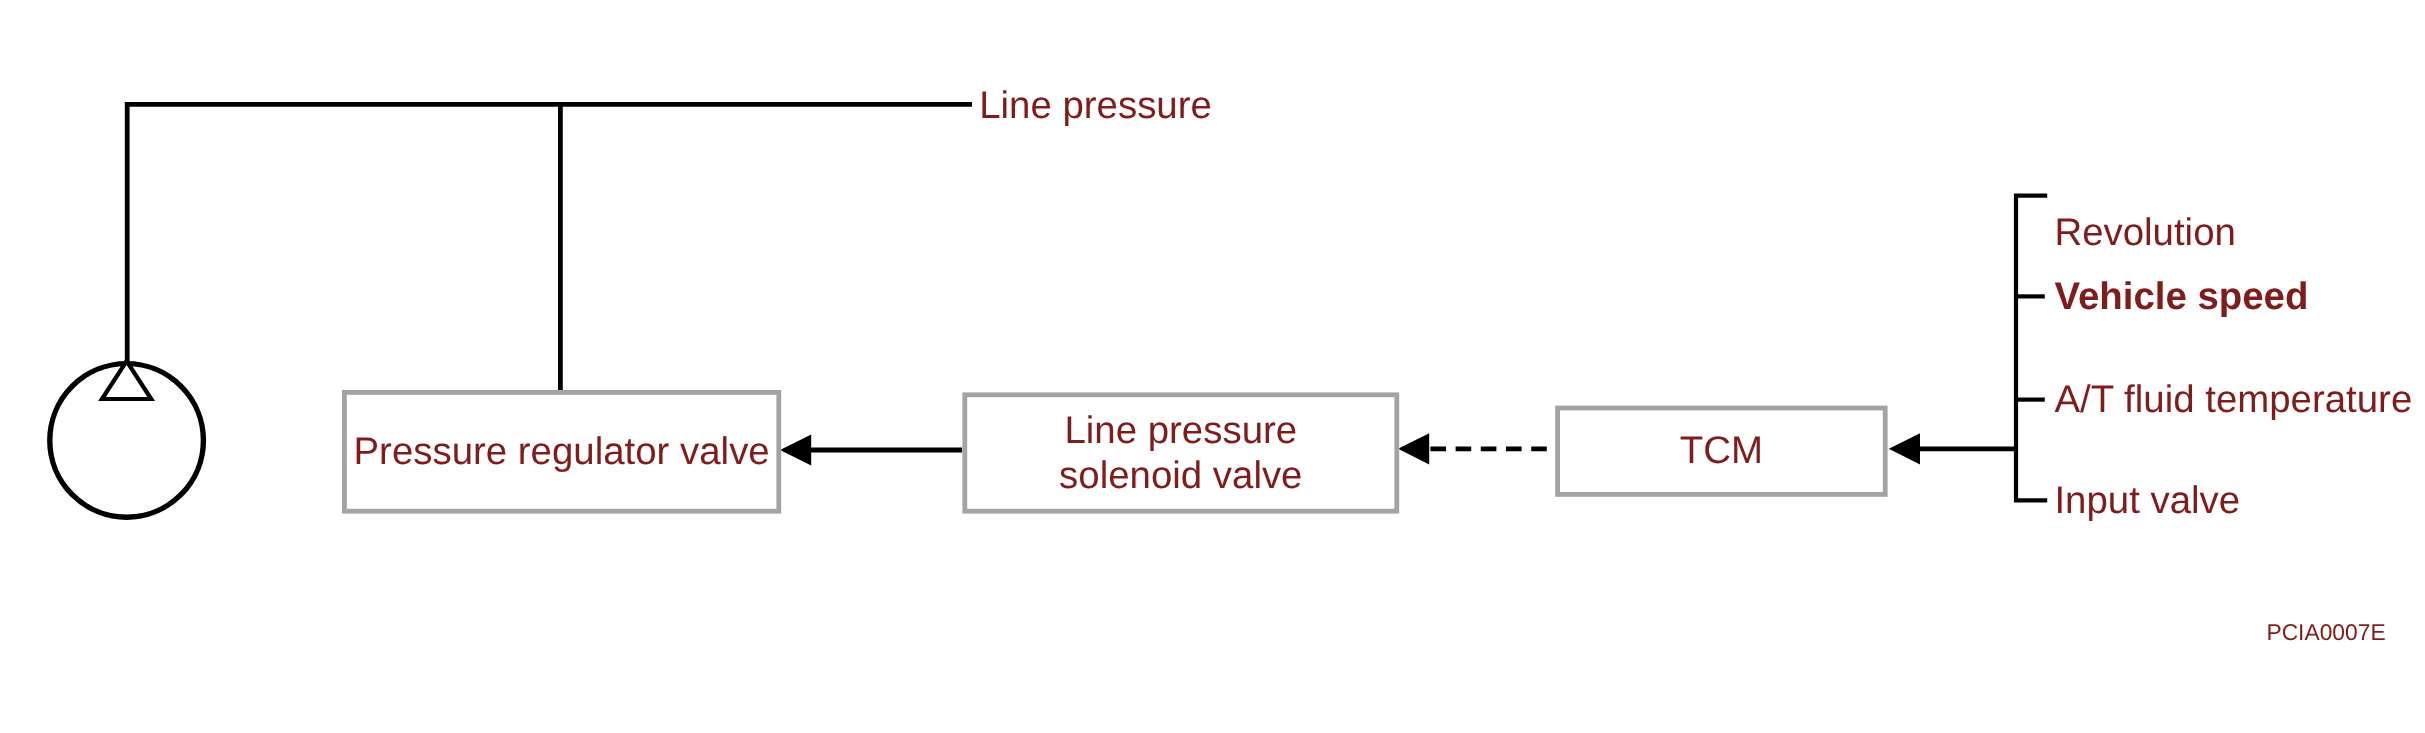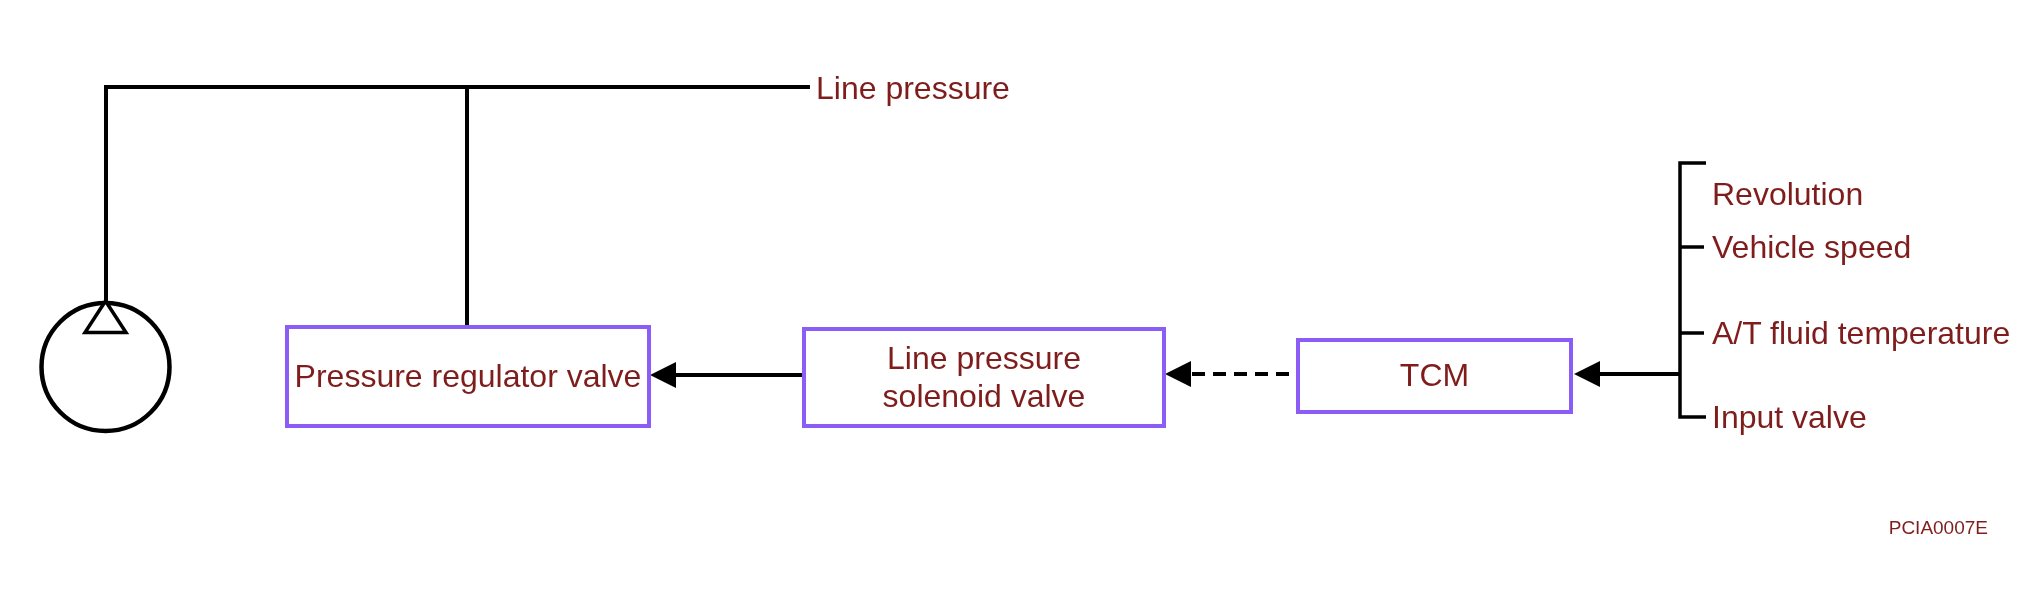--- a/index.html
+++ b/index.html
@@ -17,21 +17,21 @@
     overflow: hidden;
   }
   #wires {
     position: absolute;
     left: 0;
     top: 0;
   }
   .node {
     position: absolute;
     box-sizing: border-box;
-    border: 4px solid #8b5cf6;
+    border: 4px solid #a3a3a3;
     background: #ffffff;
     display: flex;
     flex-direction: column;
     align-items: center;
     justify-content: center;
     text-align: center;
     font-size: 32px;
     line-height: 1.18;
     white-space: nowrap;
   }
@@ -41,21 +41,21 @@
 
   .float-label {
     position: absolute;
     font-size: 32px;
     white-space: nowrap;
     transform: translateY(-50%);
   }
   #supply-label { left: 816px; top: 88px; }
   .input-label { left: 1712px; }
   #input-label-0 { top: 163px; margin-top: 31px; }
-  #input-label-1 { top: 247px; }
+  #input-label-1 { top: 247px; font-weight: bold; }
   #input-label-2 { top: 333px; text-align: right; }
   #input-label-3 { top: 417px; }
 
   #figure-code {
     position: absolute;
     right: 33px;
     top: 517px;
     font-size: 19px;
     white-space: nowrap;
   }

